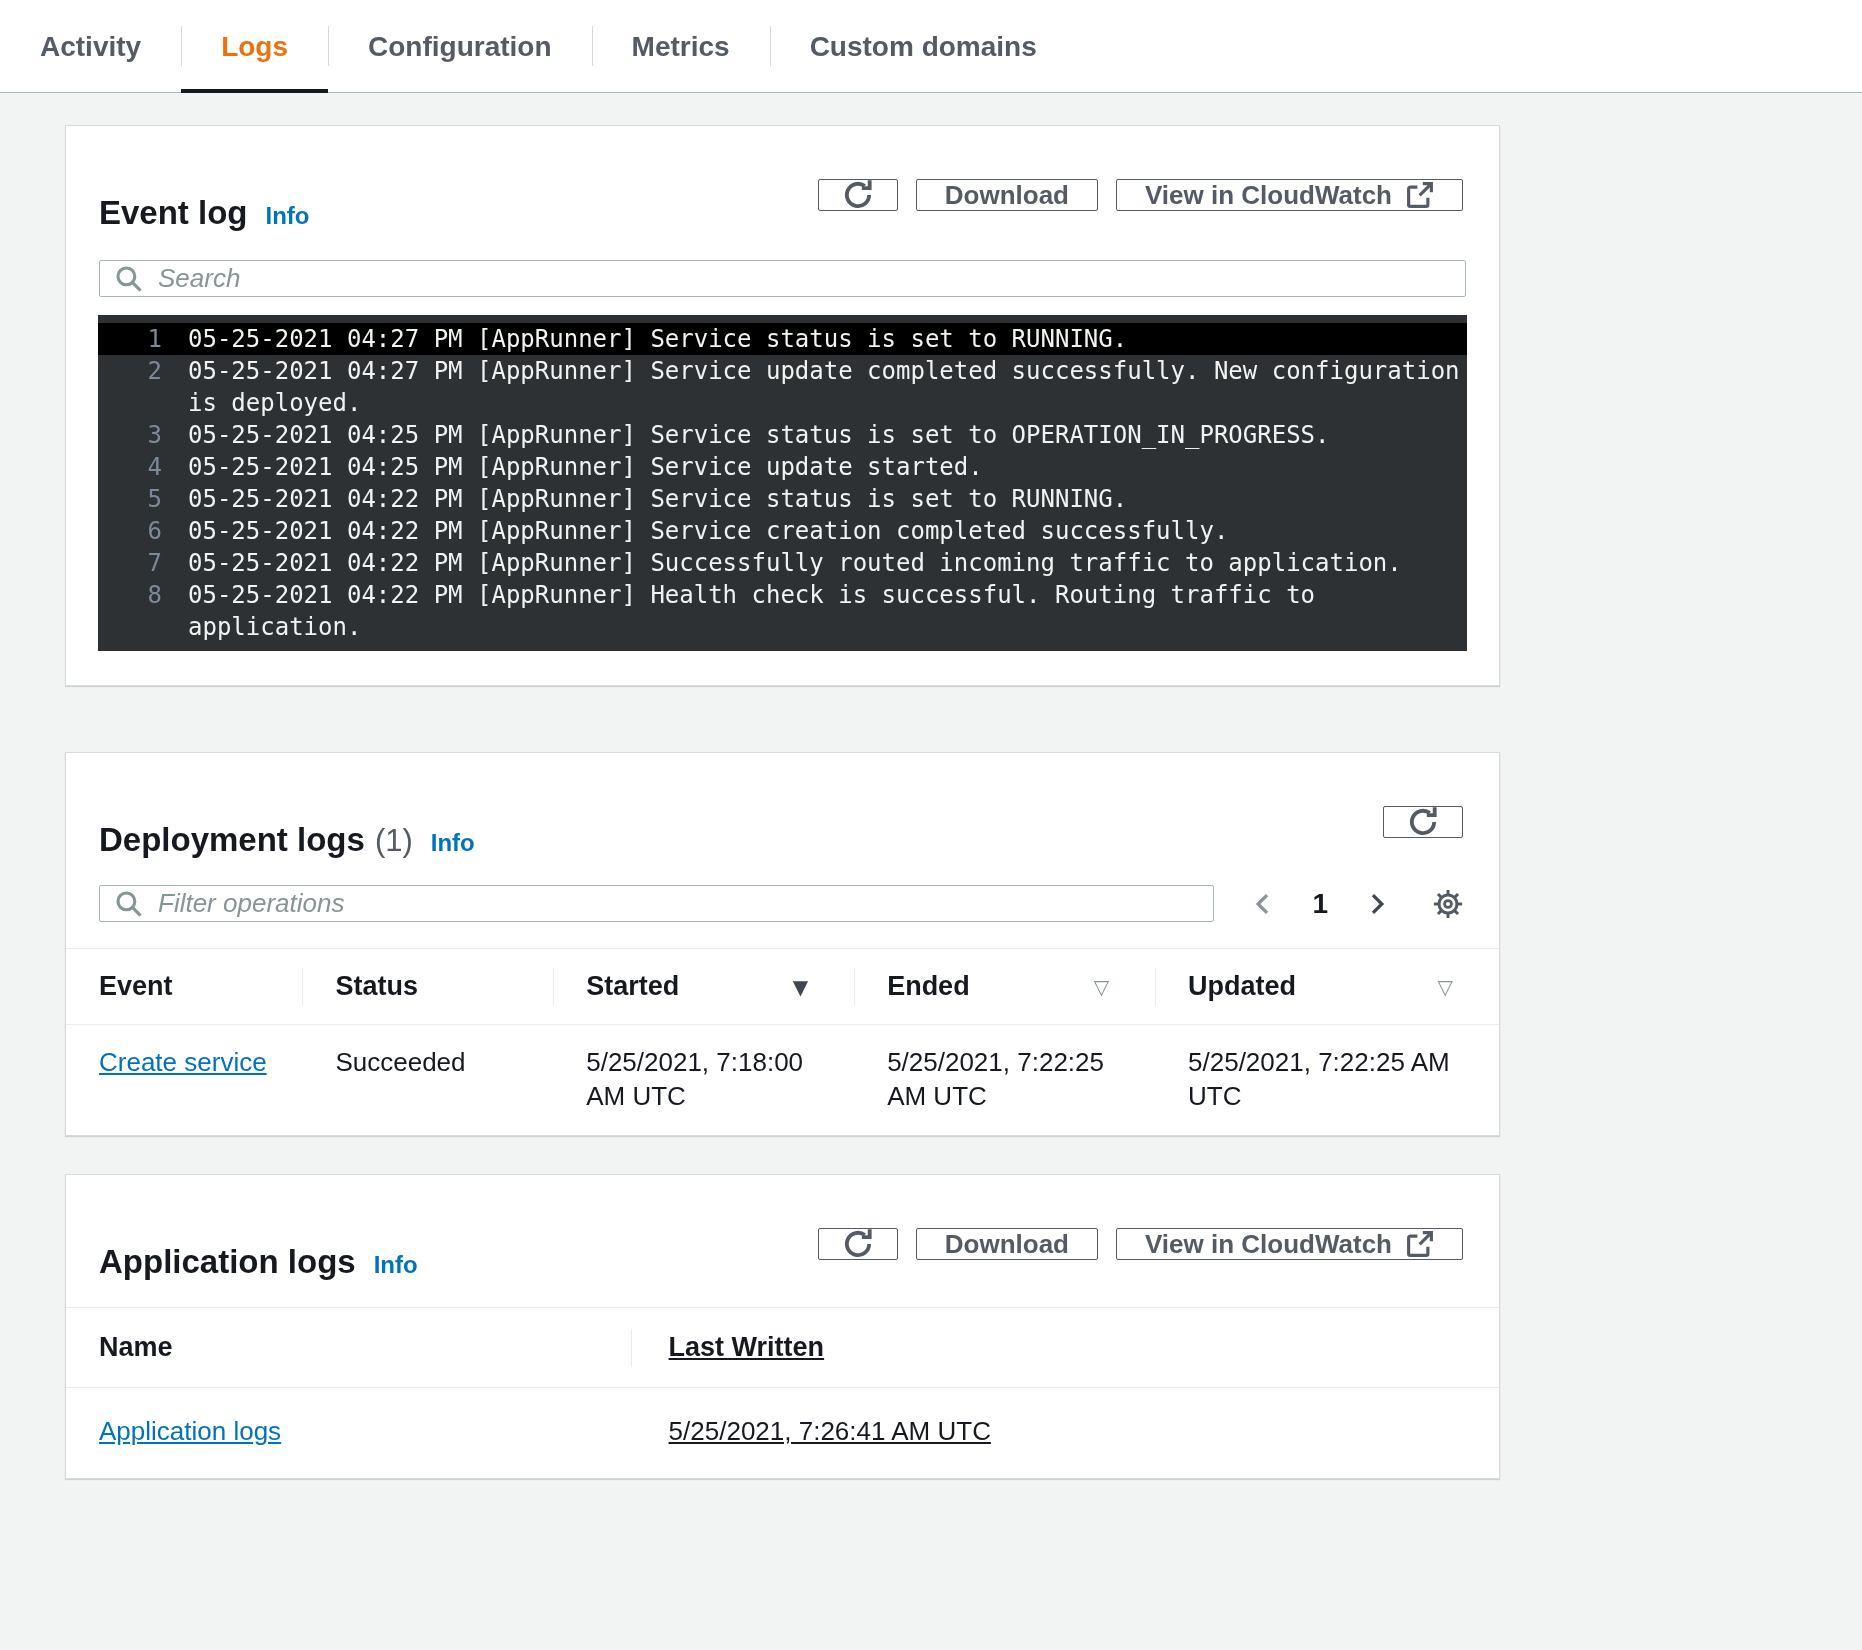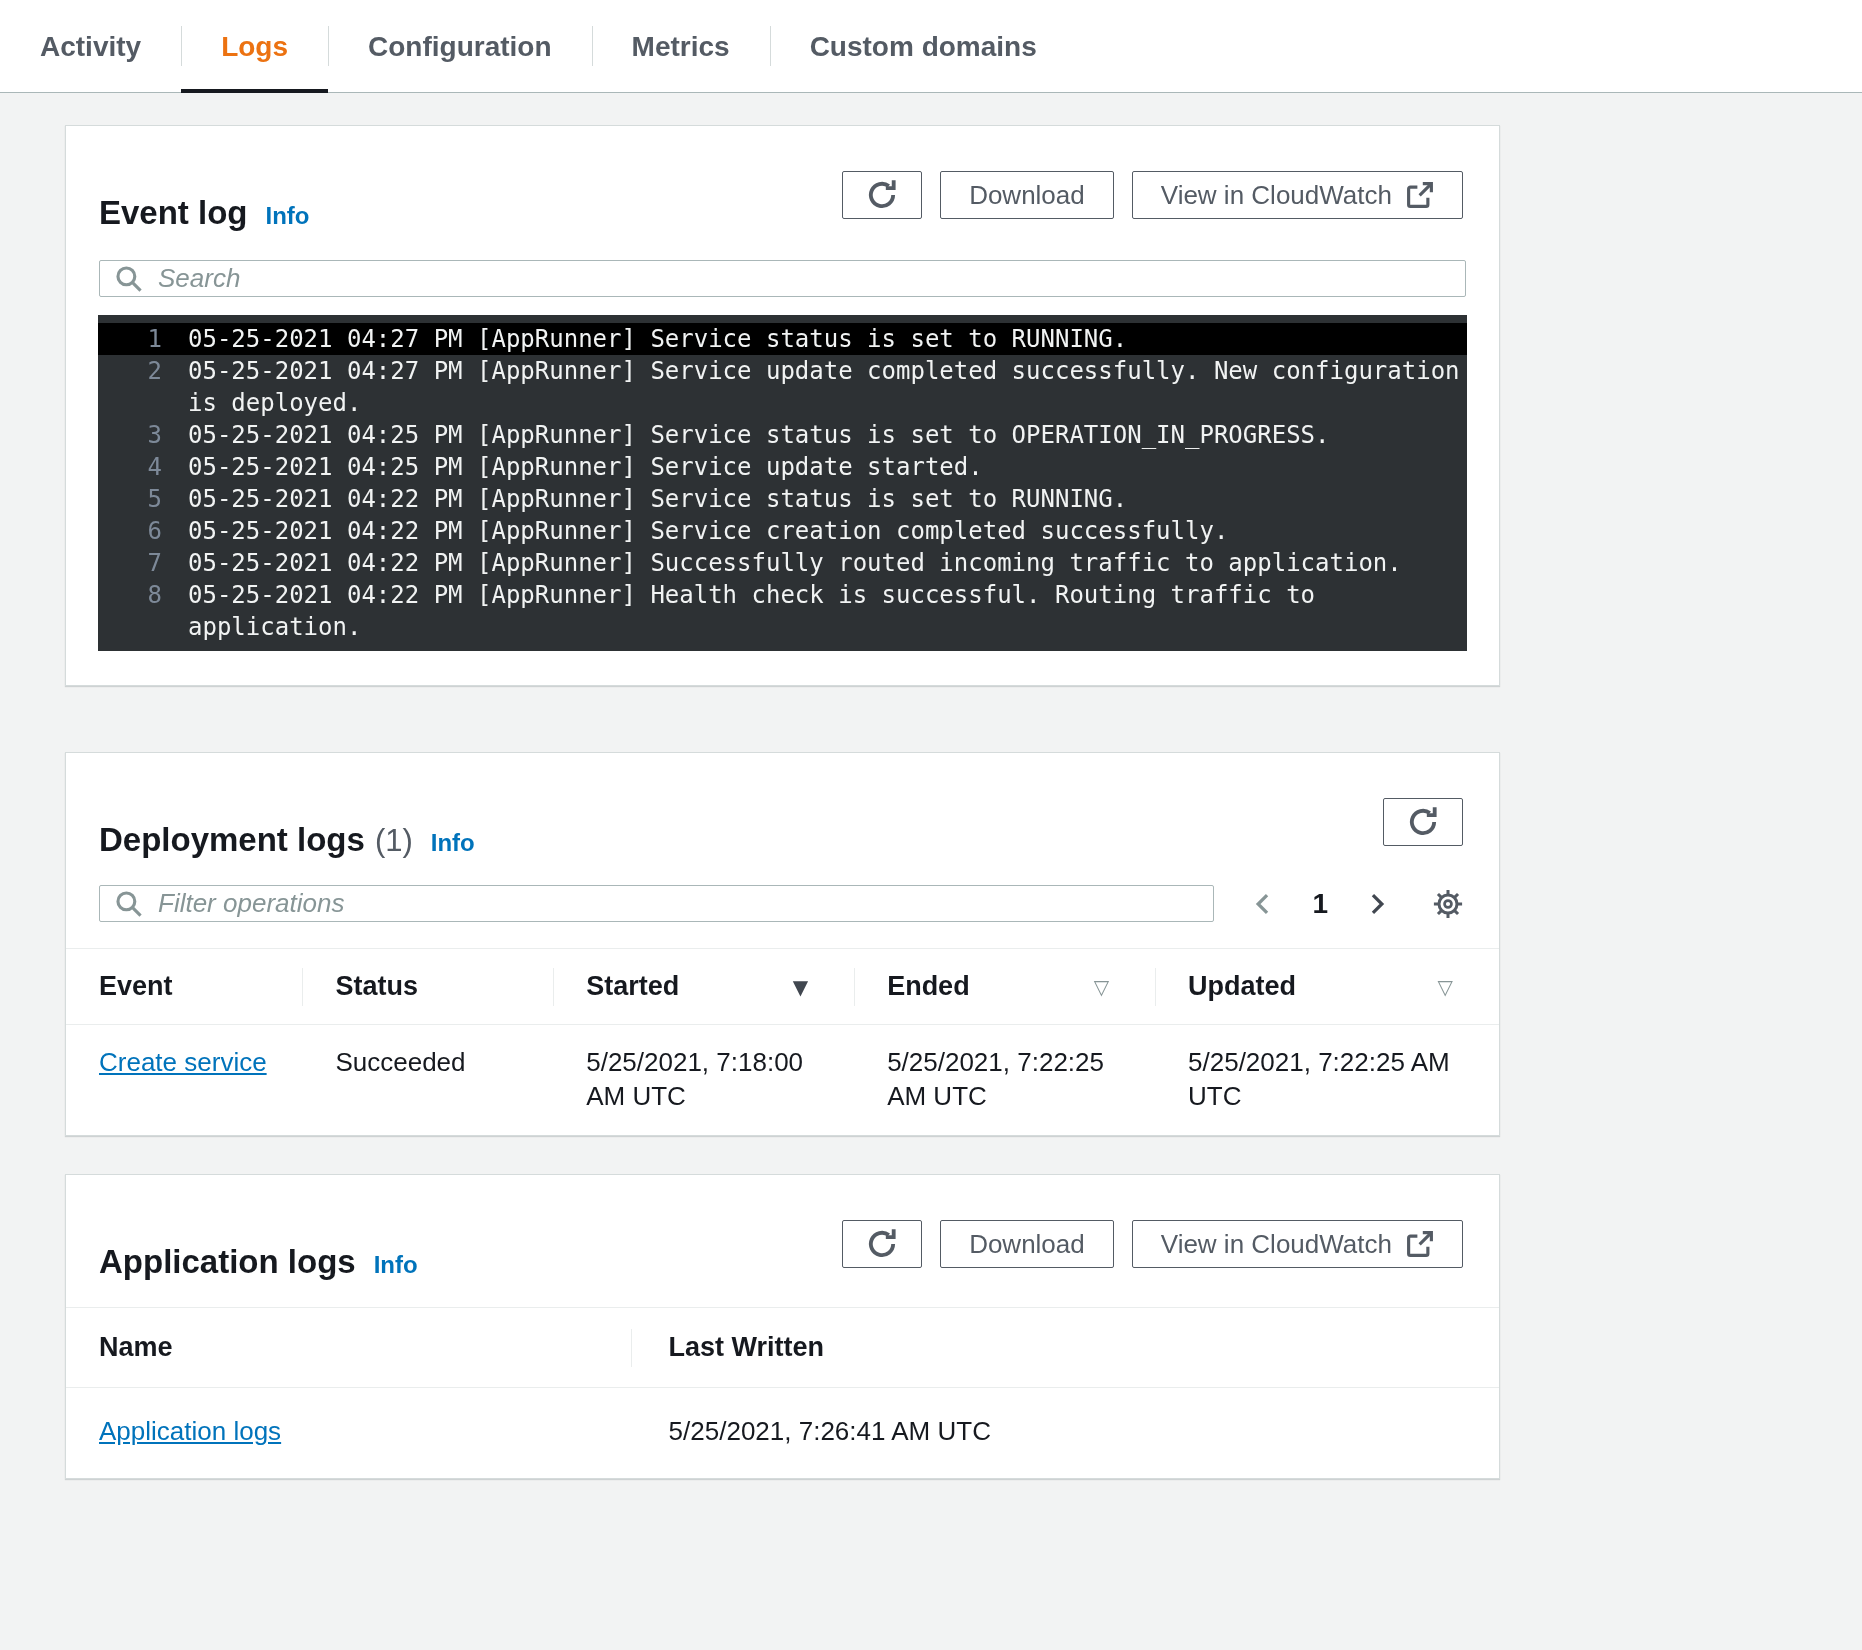--- a/index.html
+++ b/index.html
@@ -71,28 +71,28 @@
     margin-top: 44px;
   }
 
   
   .btn-group { display: flex; align-items: center; gap: 18px; }
   .btn {
     display: inline-flex;
     align-items: center;
     justify-content: center;
     gap: 14px;
-    height: 48px;
+    height: 32px;
     padding: 0 28px;
     background: #ffffff;
     border: 1px solid #545b64;
     border-radius: 2px;
     font-family: "Liberation Sans", sans-serif;
     font-size: 26px;
-    font-weight: 400;
+    font-weight: 700;
     color: #545b64;
     cursor: pointer;
     white-space: nowrap;
   }
   .icon-btn { width: 80px; padding: 0; }
 
   
   .input-wrap { position: relative; }
   .input-wrap .search-ic {
     position: absolute;
@@ -199,21 +199,21 @@
   .col-event   { width: 16.5%; }
   .col-status  { width: 17.5%; }
   .col-started { width: 21%; }
   .col-ended   { width: 21%; }
   .col-updated { width: 24%; }
 
   a.cell-link { color: #0073bb; text-decoration: underline; cursor: pointer; }
 
   
   .col-name { width: 39.4%; }
-  .col-lastwritten { width: 60.6%; }
+  .col-lastwritten { width: 60.6%; text-decoration: underline; }
   .app-tbl .th { padding-top: 24px; padding-bottom: 24px; }
   .app-tbl .col-lastwritten.th { padding-left: 38px; justify-content: flex-start; }
   .app-tbl .col-lastwritten.td { padding-left: 38px; }
   .app-tbl .td { padding-top: 26px; padding-bottom: 30px; }
 
   svg { display: block; }
 </style>
 </head>
 <body>
 

